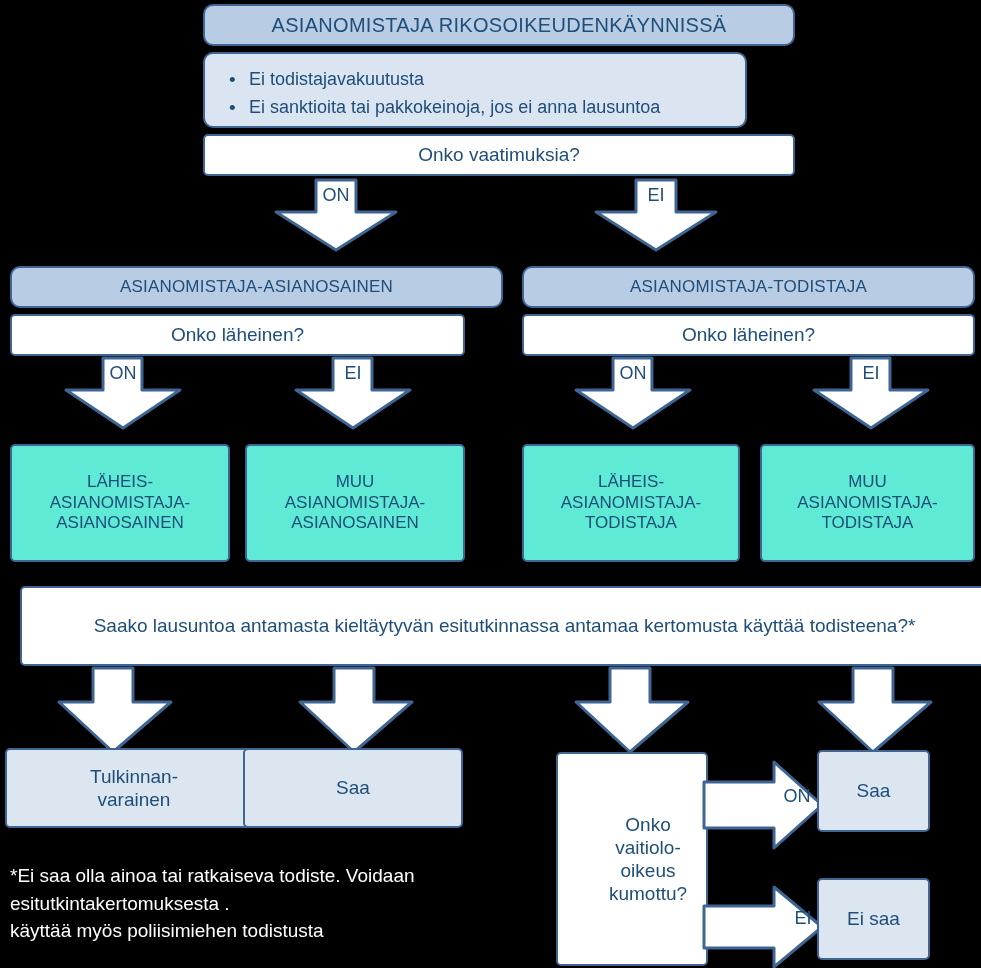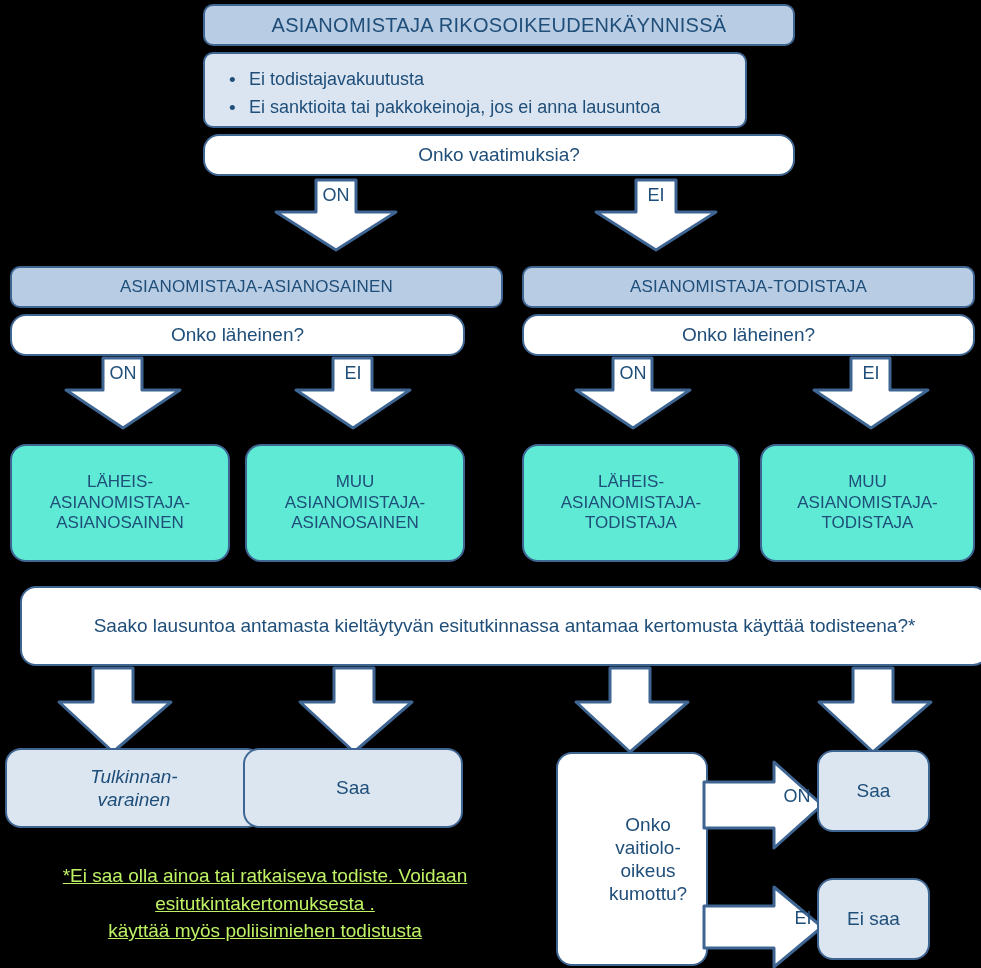--- a/index.html
+++ b/index.html
@@ -8,21 +8,21 @@
     font-family:"Liberation Sans", sans-serif;
     color:#1f4e79;
   }
   .stage{position:absolute;left:0;top:0;width:981px;height:968px;}
 
   
   .box{
     position:absolute;
     box-sizing:border-box;
     border:2.5px solid #3f6593;
-    border-radius:16px;
+    border-radius:5px;
     display:flex;align-items:center;justify-content:center;
     text-align:center;
     color:#1f4e79;
     line-height:1.22;
   }
   .fill-head{background:#b8cce4;}
   .fill-white{background:#ffffff;}
   .fill-mid{background:#5eead4;}
   .fill-light{background:#dce6f1;}
 
@@ -50,25 +50,23 @@
   .arrow{position:absolute;}
   .arrow svg{display:block;overflow:visible;}
   .arrow .lbl{
     position:absolute;width:100%;text-align:center;
     font-size:18px;color:#1f4e79;pointer-events:none;
   }
   .harrow .lbl{position:absolute;font-size:18px;color:#1f4e79;}
 
   .note{
     position:absolute;
-    text-align:center;
     font-size:19px;
-    color:#bef264;
+    color:#ffffff;
     line-height:1.45;
-    text-decoration:underline;
   }
 </style>
 </head>
 <body>
 
 <div class="stage">
 
   <div class="box fill-head cap title-big" style="left:203px;top:4px;width:592px;height:42px;">ASIANOMISTAJA RIKOSOIKEUDENKÄYNNISSÄ</div>
 
   <div class="bullets" style="left:203px;top:52px;width:544px;height:76px;">
@@ -170,21 +168,21 @@
     <svg width="120" height="86" viewBox="0 0 120 86">
       <path d="M38,0 L78,0 L78,34 L116,34 L58,84 L4,34 L38,34 Z" fill="#ffffff" stroke="#3f6593" stroke-width="3" stroke-linejoin="round"></path>
     </svg>
   </div>
   <div class="arrow" style="left:815px;top:668px;width:120px;height:86px;">
     <svg width="120" height="86" viewBox="0 0 120 86">
       <path d="M38,0 L78,0 L78,34 L116,34 L58,84 L4,34 L38,34 Z" fill="#ffffff" stroke="#3f6593" stroke-width="3" stroke-linejoin="round"></path>
     </svg>
   </div>
 
-  <div class="box fill-light" style="left:5px;top:748px;width:258px;height:80px;font-size:19px;flex-direction:column;font-style:italic;">
+  <div class="box fill-light" style="left:5px;top:748px;width:258px;height:80px;font-size:19px;flex-direction:column;">
     <span>Tulkinnan-</span>
     <span>varainen</span>
   </div>
 
   <div class="box fill-light" style="left:243px;top:748px;width:220px;height:80px;font-size:19px;">Saa</div>
 
   <div class="box fill-white" style="left:556px;top:752px;width:152px;height:214px;font-size:19px;flex-direction:column;padding-left:32px;">
     <span>Onko</span>
     <span>vaitiolo-</span>
     <span>oikeus</span>

